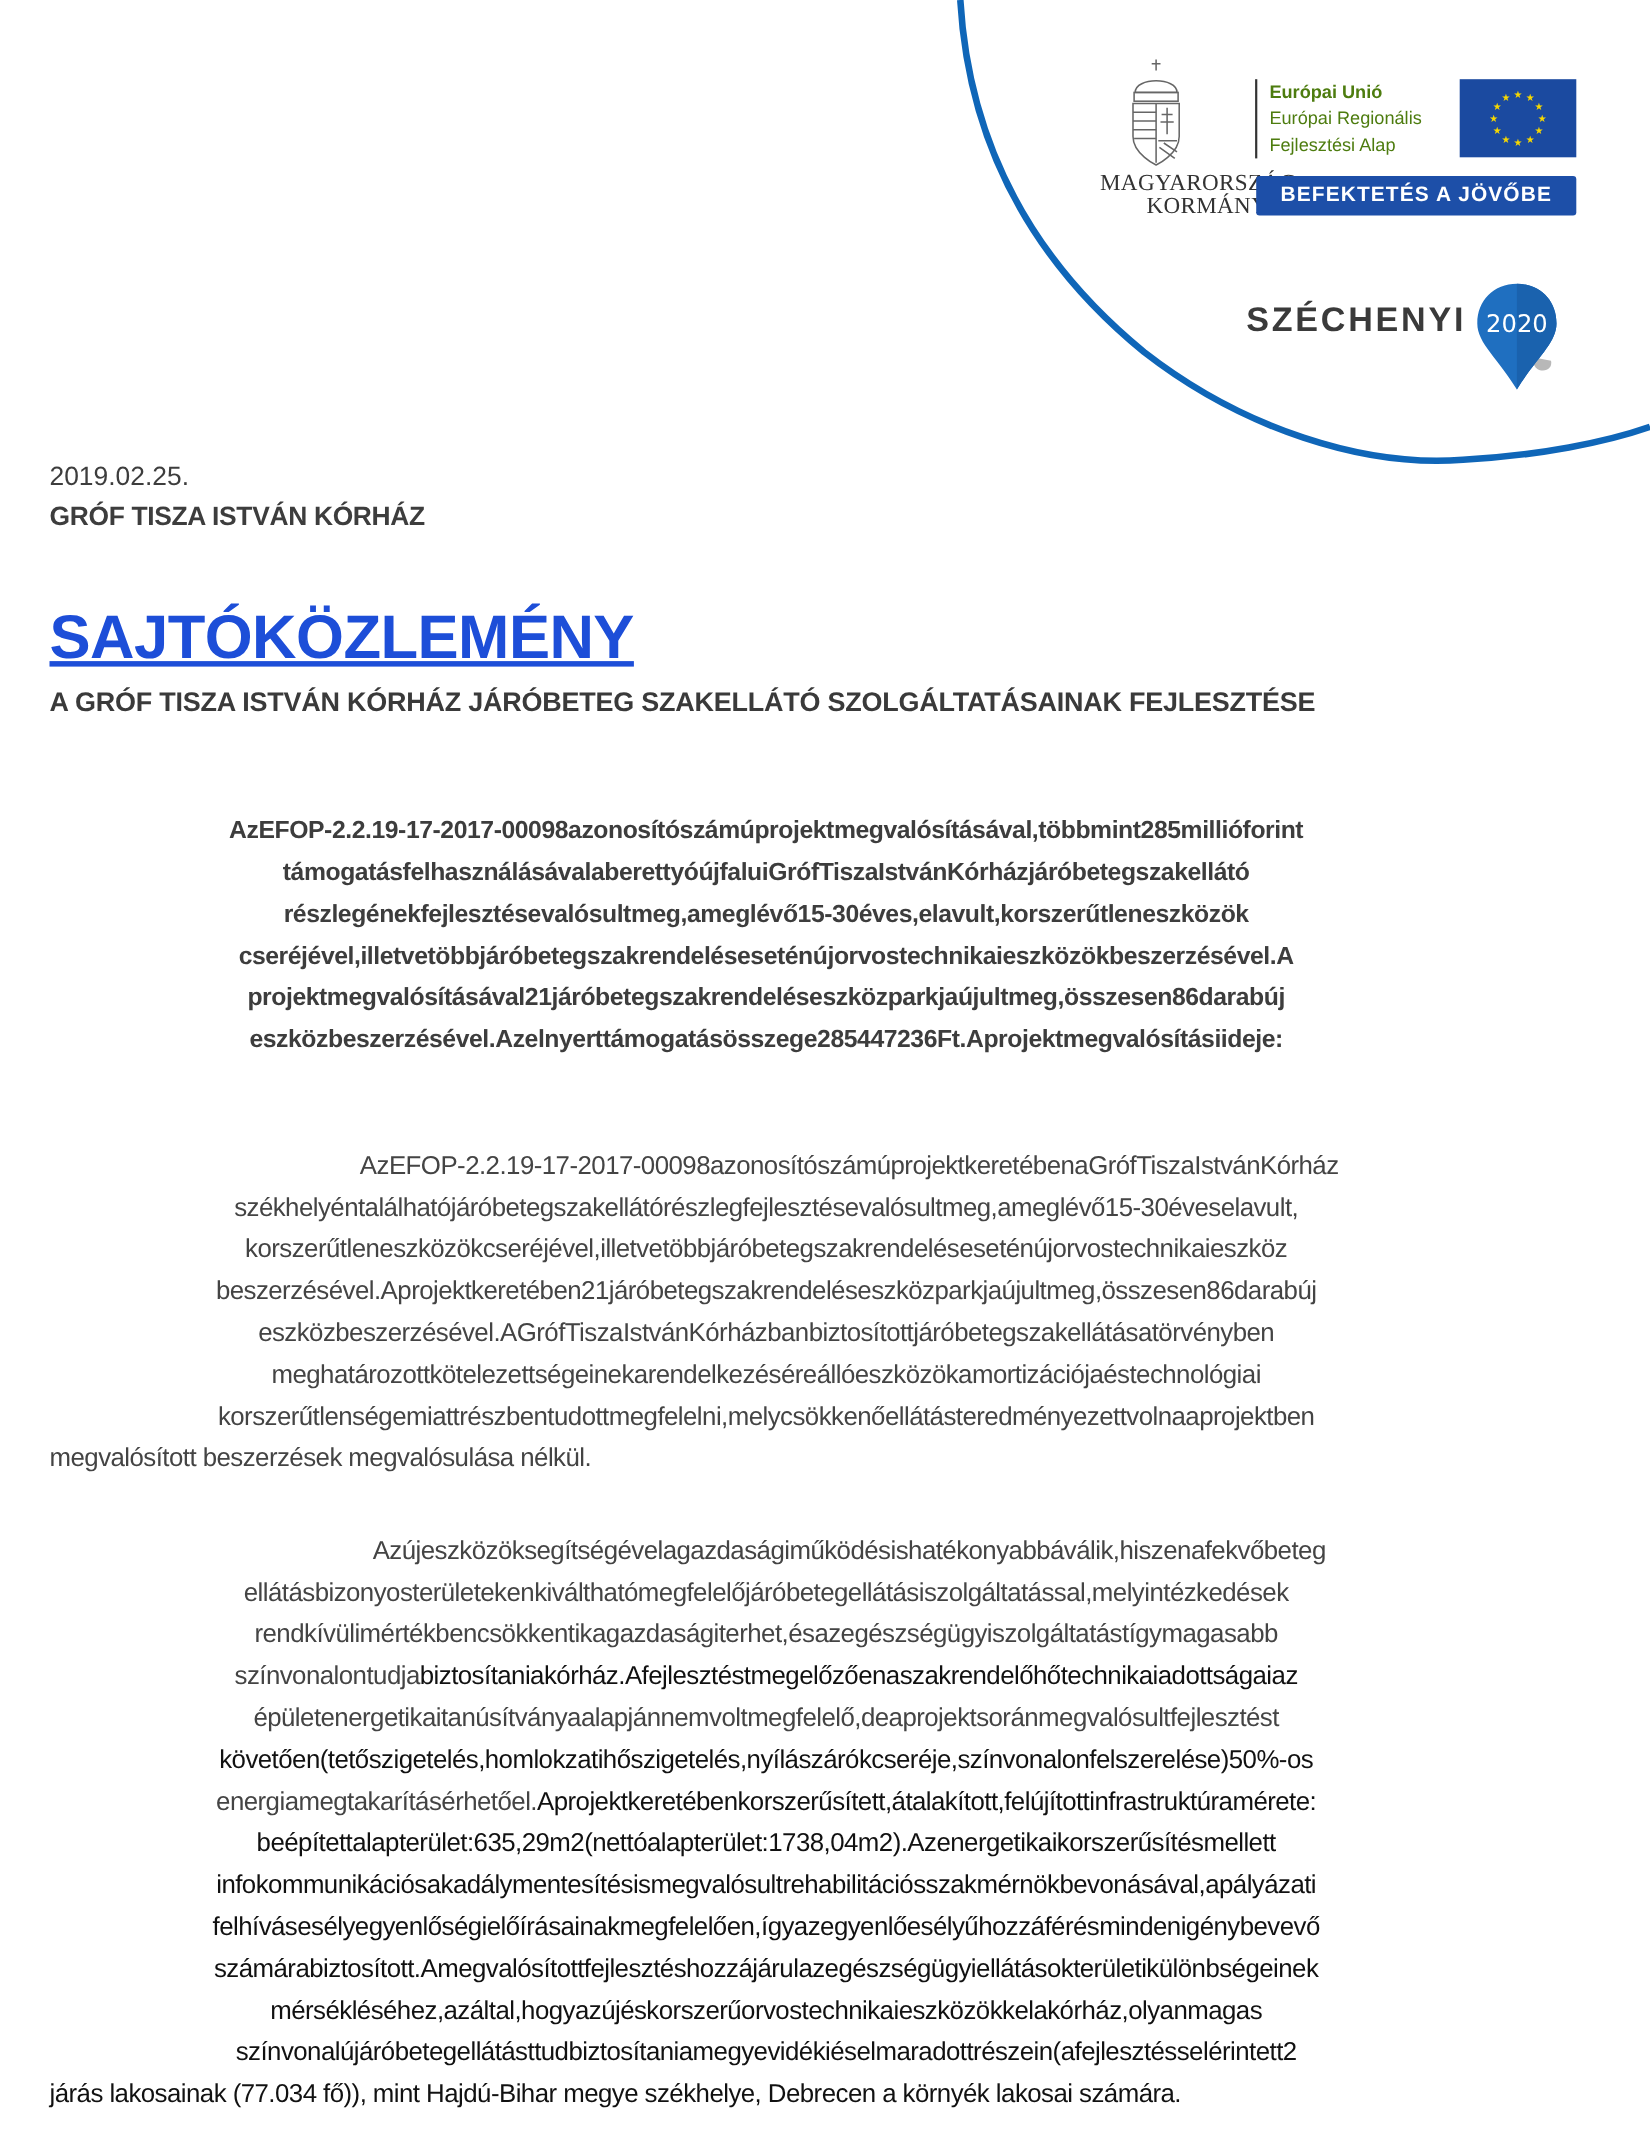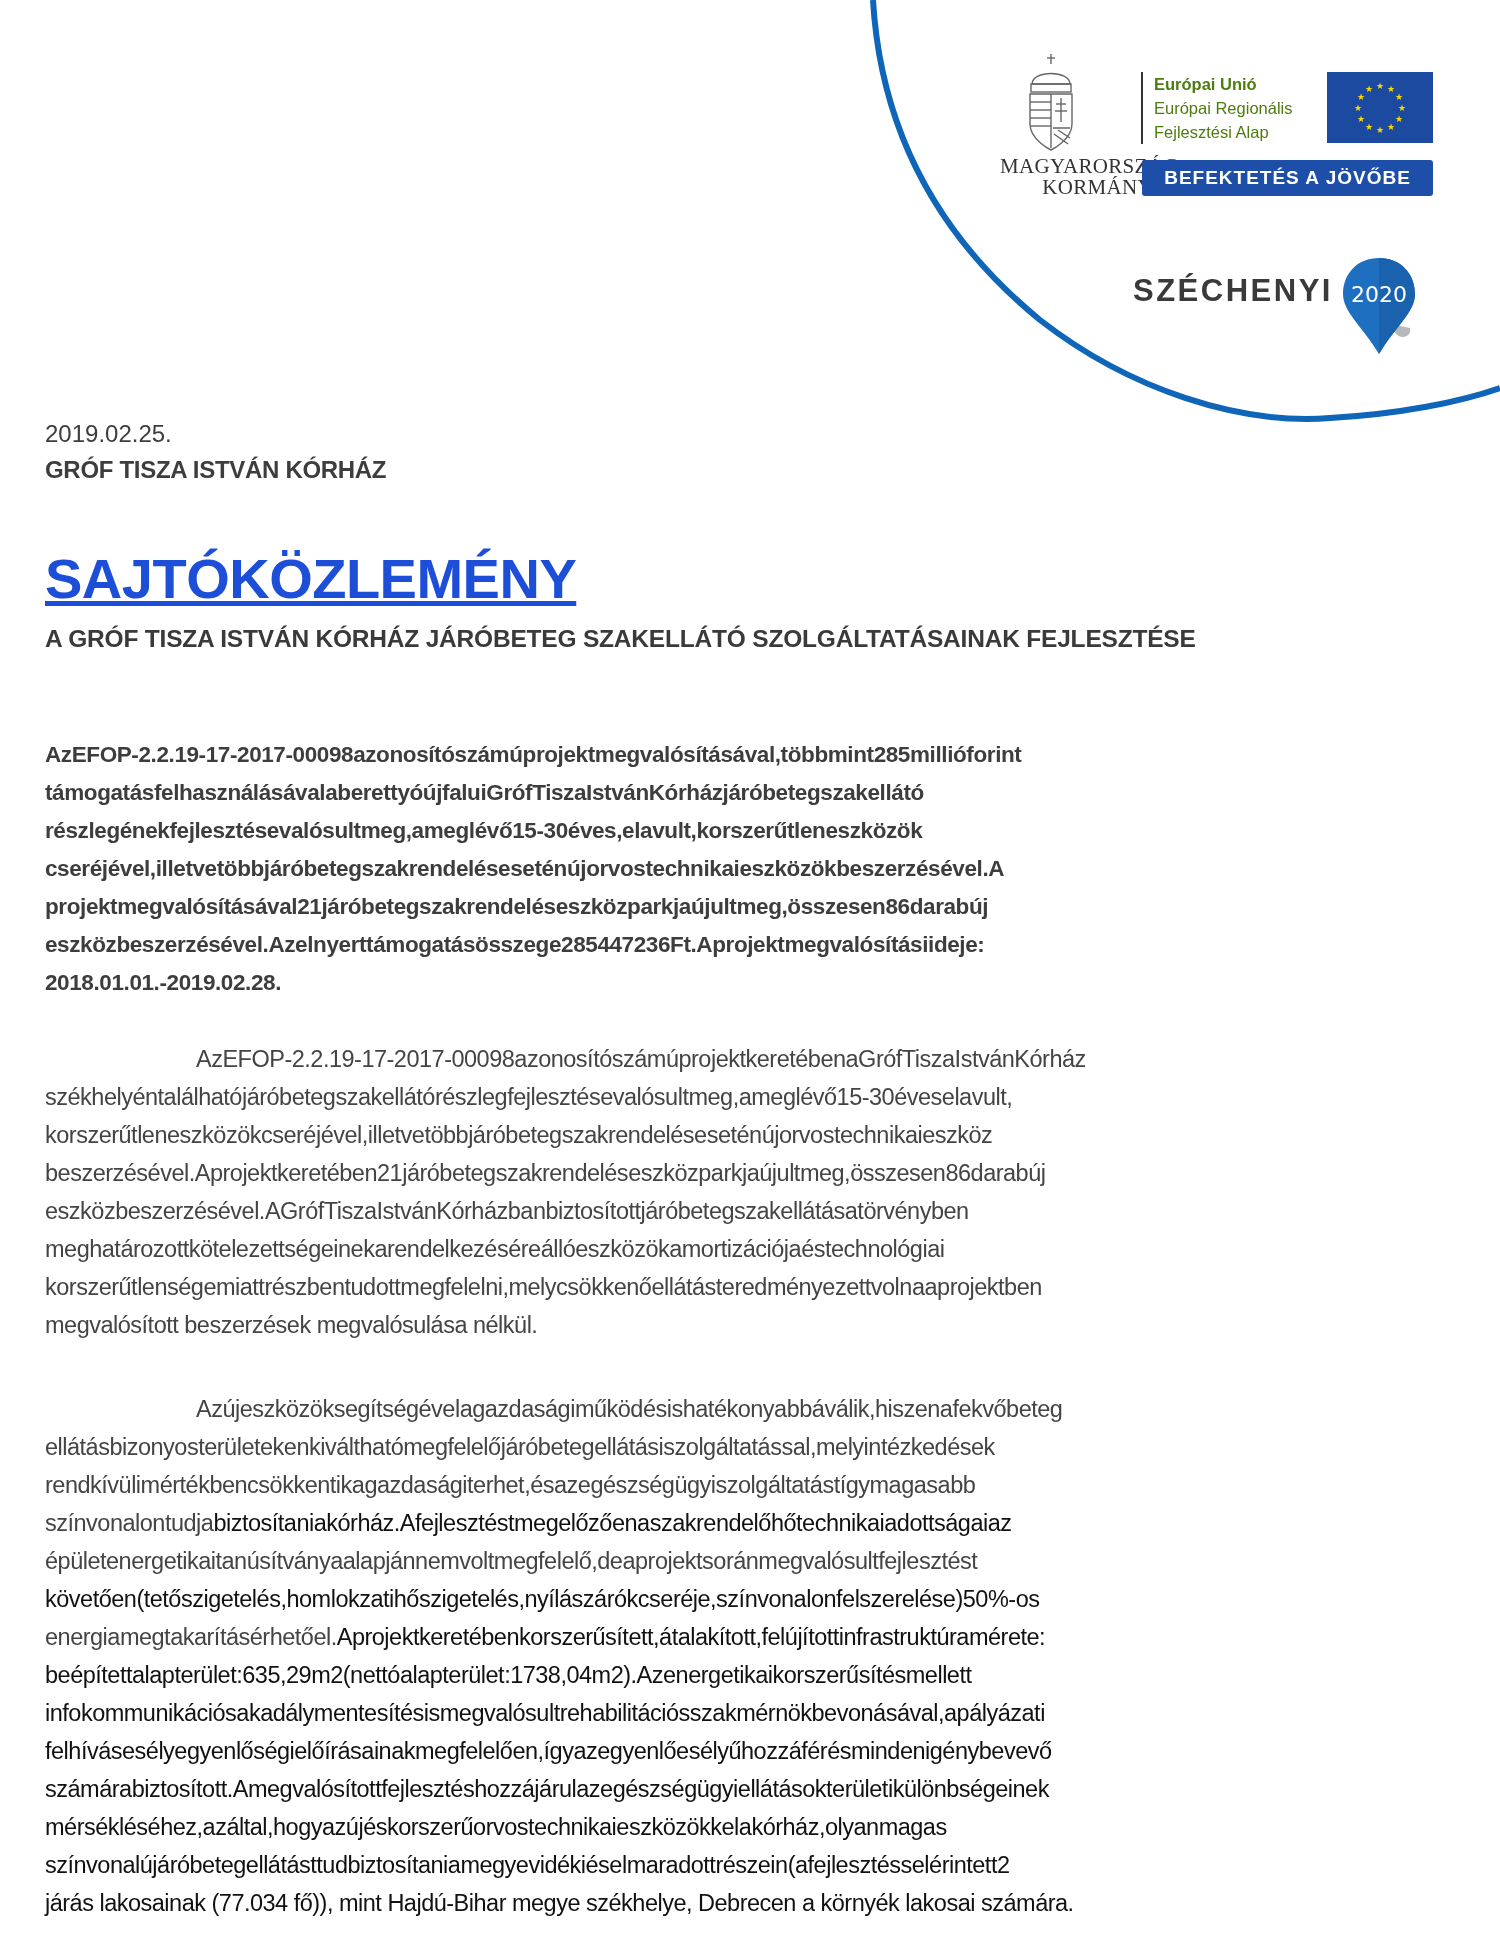--- a/index.html
+++ b/index.html
@@ -22,21 +22,21 @@
   .pin { left:1340px; top:256px; width:78px; height:100px; }
 
   
   .date { left:45px; top:420px; font-size:24px; line-height:28px; color:#3d3d3d; }
   .org { left:45px; top:456px; font-size:24px; line-height:28px; font-weight:bold; color:#3d3d3d; letter-spacing:-0.3px; }
   .title { left:45px; top:554px; font-size:56px; line-height:50px; font-weight:bold; color:#1d4ed8; letter-spacing:-0.5px;text-decoration:underline; }
   .subtitle { left:45px; top:624px; font-size:24.5px; line-height:30px; font-weight:bold; color:#3a3a3a; letter-spacing:-0.2px; }
 
   .para { position:absolute; left:45px; width:1303px; }
   .line { height:38px; line-height:38px; font-size:23px; white-space:nowrap;
-          display:flex; justify-content:flex-start; }
+          display:flex; justify-content:center; }
   .line.last { justify-content:flex-start; gap:0; }
   .line.last .w { margin-right:6px; }
   .line.indent { padding-left:151px; }
   .bold .line { font-weight:bold; font-size:22.5px; letter-spacing:-0.4px; color:#3d3d3d; }
   .reg .line { color:#444; letter-spacing:-0.5px; font-size:23.5px; }
   .w.black { color:#111; }
 </style>
 </head>
 <body>
 
@@ -187,23 +187,20 @@
       <span class="w">összege</span>
       <span class="w">285</span>
       <span class="w">447</span>
       <span class="w">236</span>
       <span class="w">Ft.</span>
       <span class="w">A</span>
       <span class="w">projekt</span>
       <span class="w">megvalósítási</span>
       <span class="w">ideje:</span>
     </div>
-    <div class="line last">
-      <span class="w">2018.01.01.-2019.02.28.</span>
-    </div>
   </div>
 <div class="para reg" id="p1" style="top:1040px;">
     <div class="line indent">
       <span class="w">Az</span>
       <span class="w">EFOP-2.2.19-17-2017-00098</span>
       <span class="w">azonosítószámú</span>
       <span class="w">projekt</span>
       <span class="w">keretében</span>
       <span class="w">a</span>
       <span class="w">Gróf</span>

